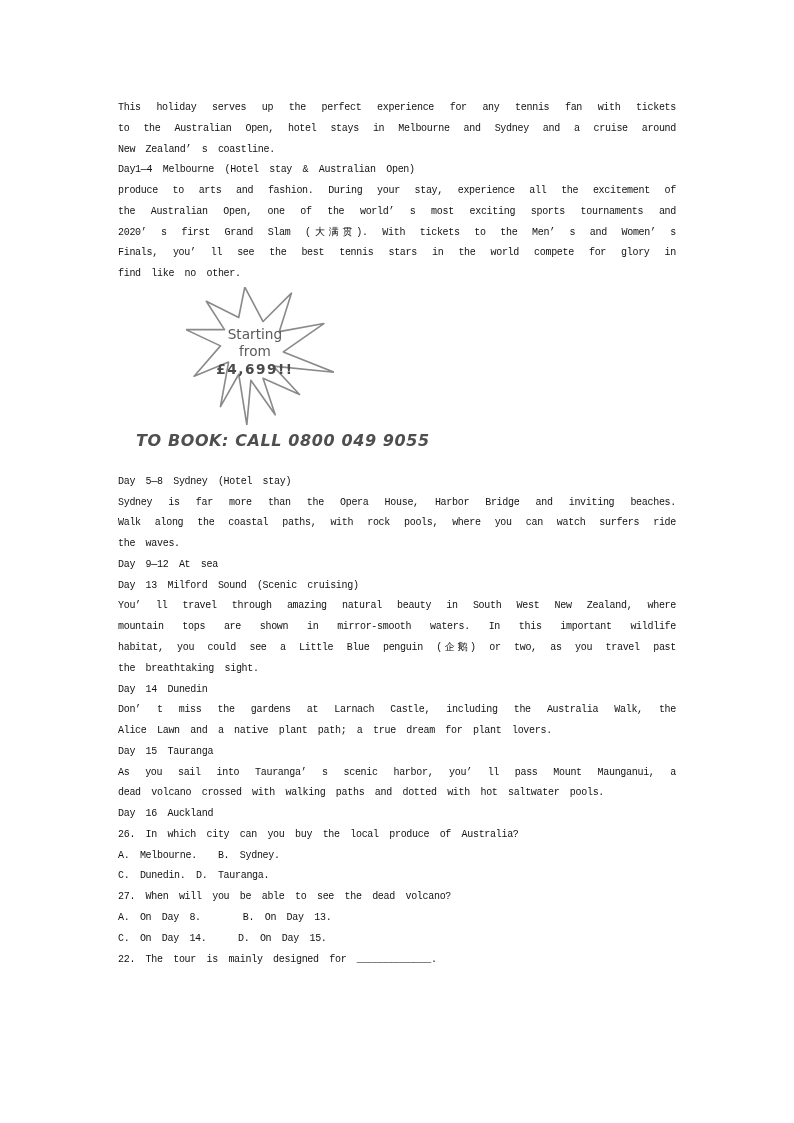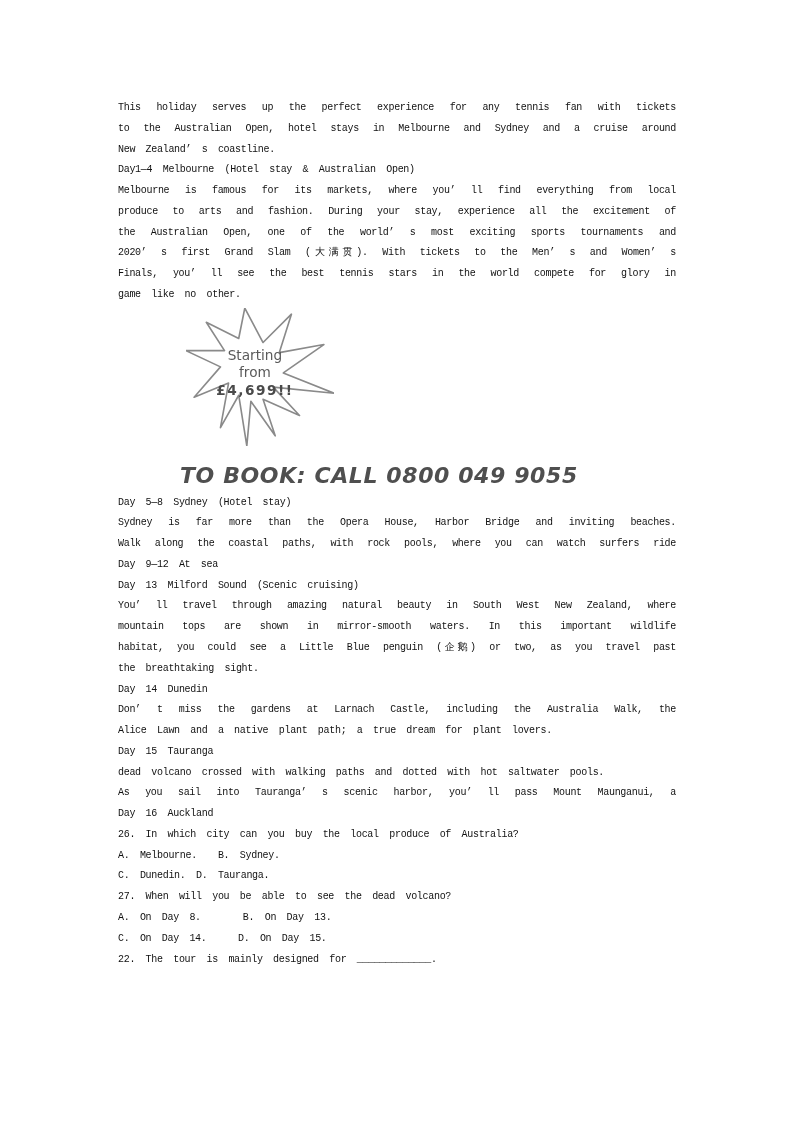--- a/index.html
+++ b/index.html
@@ -19,66 +19,66 @@
   }
   .promo{position:relative;height:187px;}
   .star-wrap{position:absolute;left:68px;top:2px;width:148px;height:138px;}
   .star-poly{fill:#ffffff;stroke:#8a8a8a;stroke-width:1.6;stroke-linejoin:round;}
   .star-txt{
     font-family:"DejaVu Sans","Liberation Sans",sans-serif;
     fill:#5a5a5a;font-size:13.5px;text-anchor:middle;
   }
   .star-price{font-weight:bold;fill:#4a4a4a;letter-spacing:1.5px;}
   .phone{
-    position:absolute;left:18px;top:157px;
+    position:absolute;left:18px;top:146px;
     font-family:"DejaVu Sans","Liberation Sans",sans-serif;
-    font-style:italic;font-weight:bold;font-size:22px;
-    color:#4f4f4f;letter-spacing:0.6px;white-space:pre;margin-left:44px;
+    font-style:italic;font-weight:bold;font-size:16px;
+    color:#4f4f4f;letter-spacing:0.6px;white-space:pre;
   }
 </style>
 </head>
 <body>
 
 <div class="doc">
   <div class="ln j">This holiday serves up the perfect experience for any tennis fan with tickets</div>
   <div class="ln j">to the Australian Open, hotel stays in Melbourne and Sydney and a cruise around</div>
   <div class="ln">New Zealand’ s coastline.</div>
   <div class="ln">Day1—4 Melbourne (Hotel stay &amp; Australian Open)</div>
-  <div class="ln j">Melbourne is famous for its markets, where you’ ll find everything from local</div>
   <div class="ln j">produce to arts and fashion. During your stay, experience all the excitement of</div>
   <div class="ln j">the Australian Open, one of the world’ s most exciting sports tournaments and</div>
   <div class="ln j">2020’ s first Grand Slam (大满贯). With tickets to the Men’ s and Women’ s</div>
   <div class="ln j">Finals, you’ ll see the best tennis stars in the world compete for glory in</div>
-  <div class="ln">game like no other.</div>
+  <div class="ln">find like no other.</div>
 
   <div class="promo">
     <svg class="star-wrap" viewBox="0 0 146 136">
       <polygon class="star-poly" points="58,0 52,30 20,14 38,42 0,42 34,58 8,88 42,74 34,118 52,86 60,136 64,92 88,126 76,90 112,106 86,78 146,84 96,64 136,36 92,44 104,6 76,34"></polygon>
       <text class="star-txt" x="68" y="51">Starting</text>
       <text class="star-txt" x="68" y="68">from</text>
       <text class="star-txt star-price" x="68" y="86">£4,699!!</text>
     </svg>
     <div class="phone">TO BOOK: CALL 0800 049 9055</div>
   </div>
 
   <div class="ln">Day 5—8 Sydney (Hotel stay)</div>
   <div class="ln j">Sydney is far more than the Opera House, Harbor Bridge and inviting beaches.</div>
   <div class="ln j">Walk along the coastal paths, with rock pools, where you can watch surfers ride</div>
+  <div class="ln">the waves.</div>
   <div class="ln">Day 9—12 At sea</div>
   <div class="ln">Day 13 Milford Sound (Scenic cruising)</div>
   <div class="ln j">You’ ll travel through amazing natural beauty in South West New Zealand, where</div>
   <div class="ln j">mountain tops are shown in mirror-smooth waters. In this important wildlife</div>
   <div class="ln j">habitat, you could see a Little Blue penguin (企鹅) or two, as you travel past</div>
   <div class="ln">the breathtaking sight.</div>
   <div class="ln">Day 14 Dunedin</div>
   <div class="ln j">Don’ t miss the gardens at Larnach Castle, including the Australia Walk, the</div>
   <div class="ln">Alice Lawn and a native plant path; a true dream for plant lovers.</div>
   <div class="ln">Day 15 Tauranga</div>
+  <div class="ln j">As you sail into Tauranga’ s scenic harbor, you’ ll pass Mount Maunganui, a</div>
   <div class="ln">dead volcano crossed with walking paths and dotted with hot saltwater pools.</div>
-  <div class="ln j">As you sail into Tauranga’ s scenic harbor, you’ ll pass Mount Maunganui, a</div>
   <div class="ln">Day 16 Auckland</div>
   <div class="ln">26. In which city can you buy the local produce of Australia?</div>
   <div class="ln">A. Melbourne.  B. Sydney.</div>
   <div class="ln">C. Dunedin. D. Tauranga.</div>
   <div class="ln">27. When will you be able to see the dead volcano?</div>
   <div class="ln">A. On Day 8.    B. On Day 13.</div>
   <div class="ln">C. On Day 14.   D. On Day 15.</div>
   <div class="ln">22. The tour is mainly designed for _____________.</div>
 </div>
 

